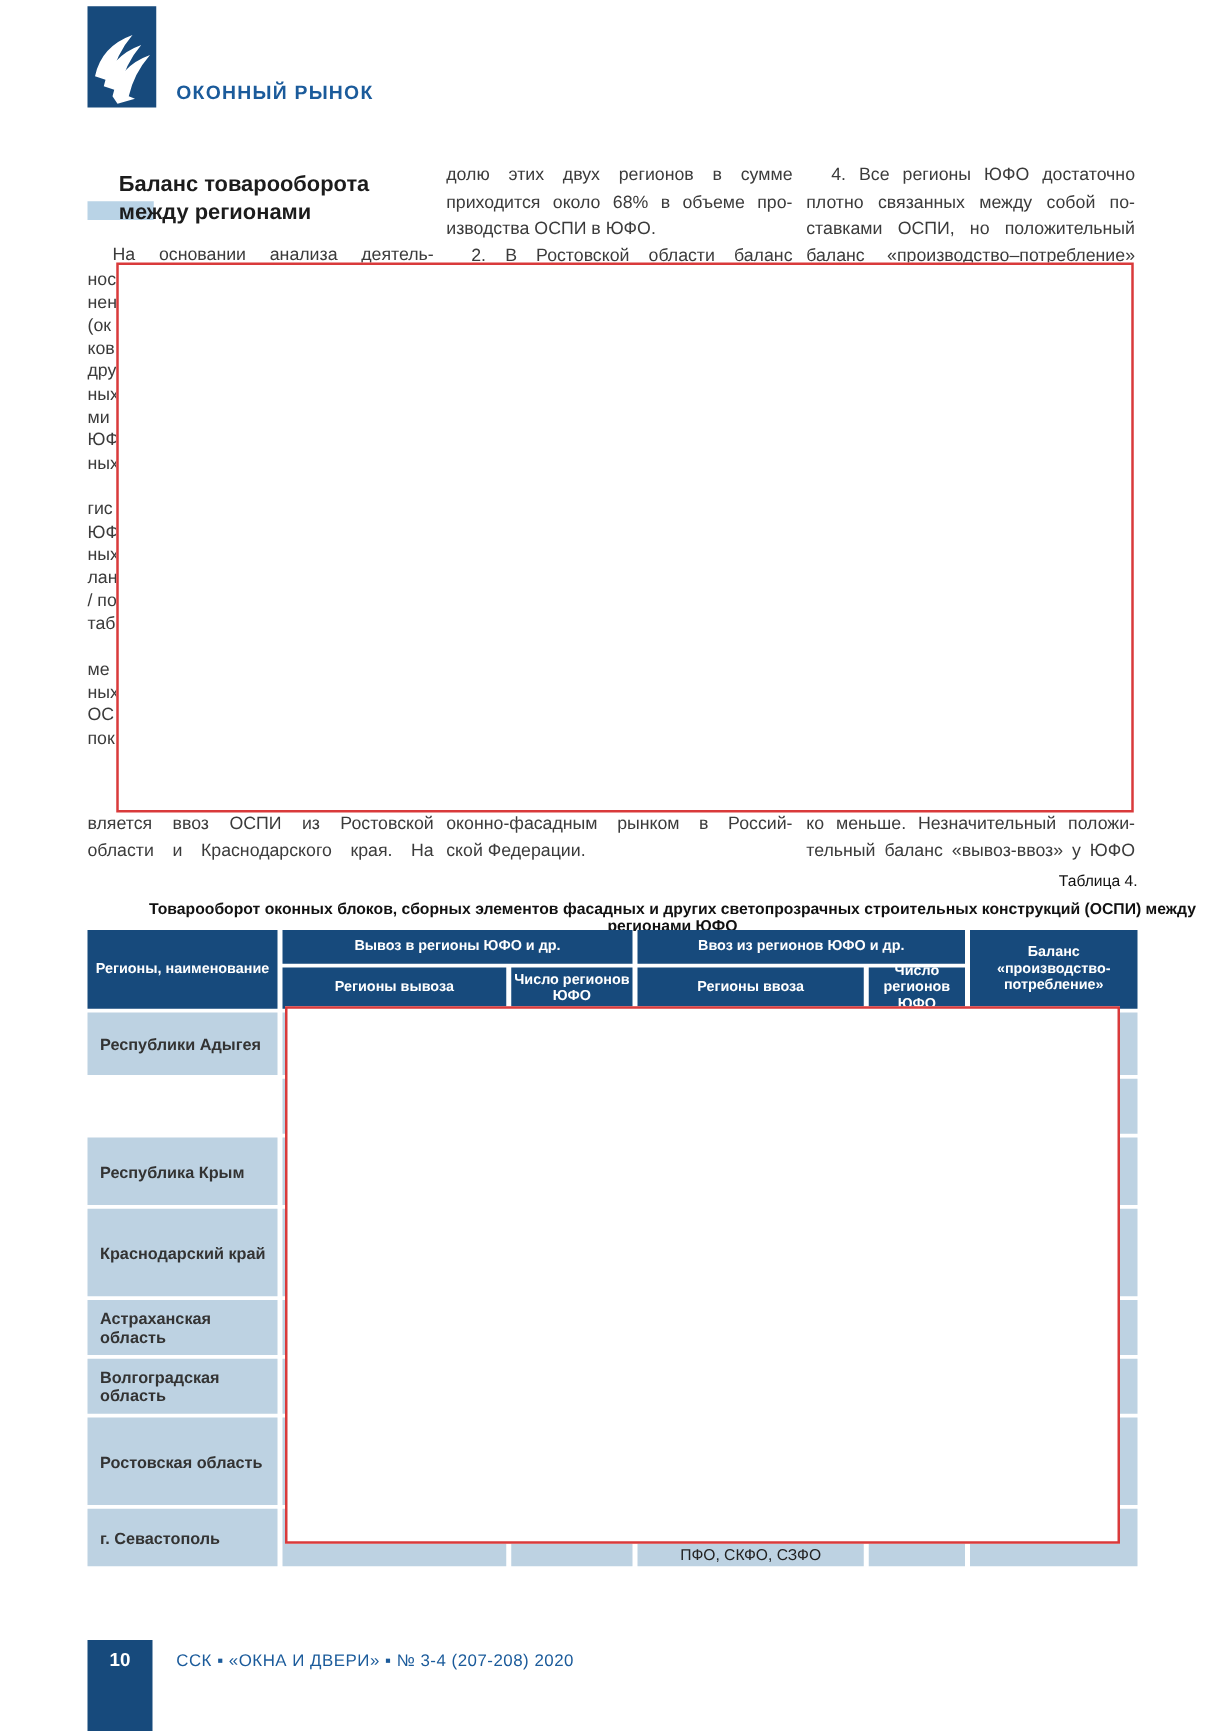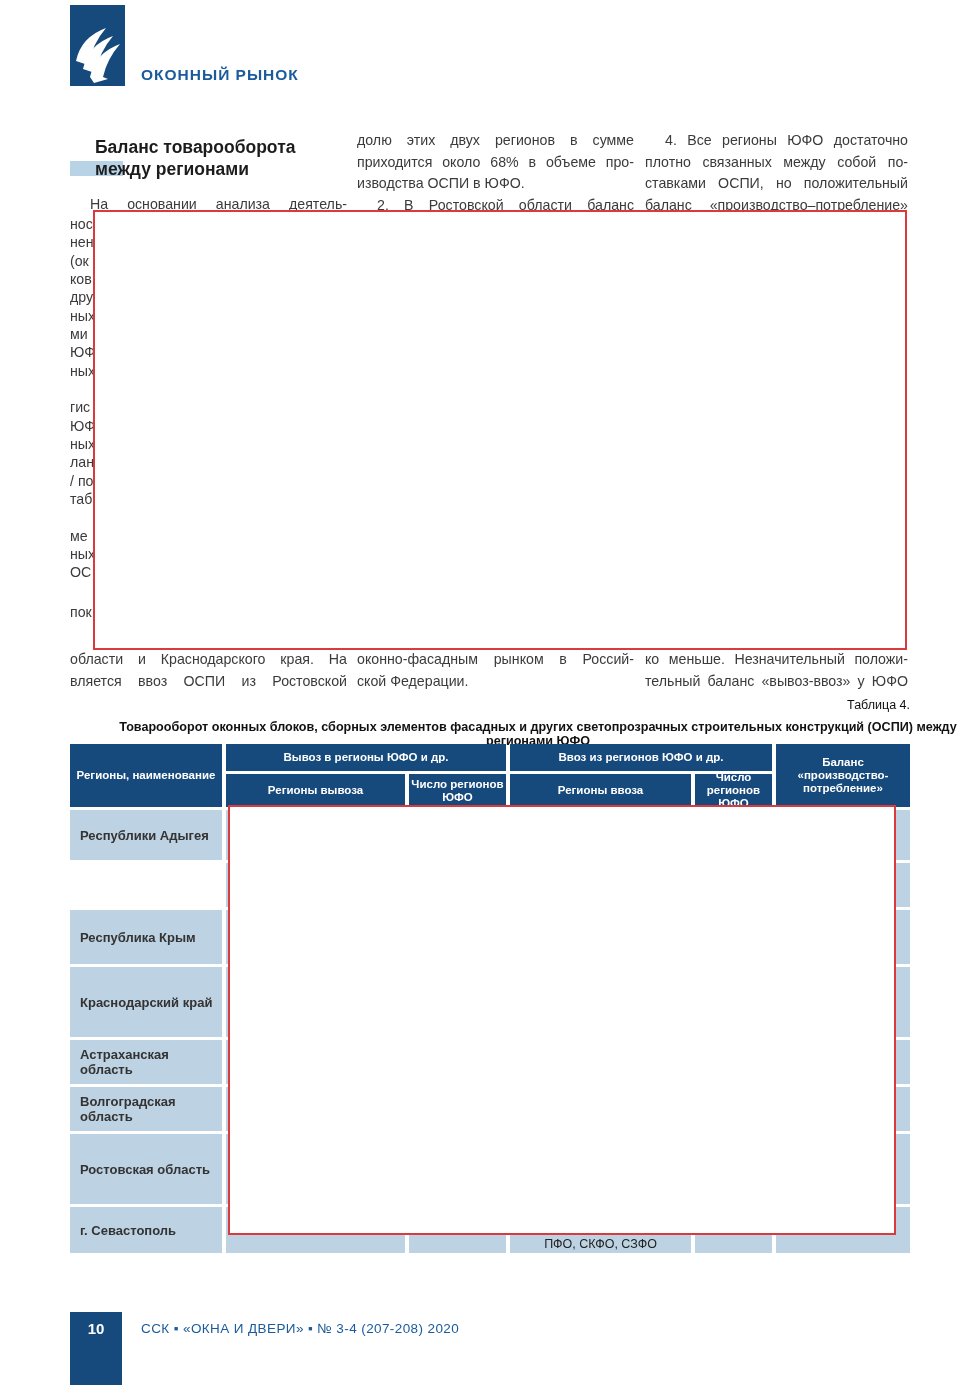--- a/index.html
+++ b/index.html
@@ -114,26 +114,26 @@
     <div class="frag" style="top: 363px;">ных</div>
     <div class="frag" style="top: 399px;">гис</div>
     <div class="frag" style="top: 418px;">ЮФ</div>
     <div class="frag" style="top: 436px;">ных</div>
     <div class="frag" style="top: 454px;">лан</div>
     <div class="frag" style="top: 473px;">/ по</div>
     <div class="frag" style="top: 491px;">таб</div>
     <div class="frag" style="top: 528px;">ме</div>
     <div class="frag" style="top: 546px;">ных</div>
     <div class="frag" style="top: 564px;">ОС</div>
-    <div class="frag" style="top: 604px;">пок</div>
+    <div class="frag" style="top: 583px;">пок</div>
   </div>
 
 <div class="abs col" id="col-left-bottom">
+    <div class="tl jl">вляется ввоз ОСПИ из Ростовской</div>
     <div class="tl jl">области и Краснодарского края. На</div>
-    <div class="tl jl">вляется ввоз ОСПИ из Ростовской</div>
   </div>
 <div class="abs col" id="col-mid-bottom">
     <div class="tl jl">оконно-фасадным рынком в Россий-</div>
     <div class="tl">ской Федерации.</div>
   </div>
 <div class="abs col" id="col-right-bottom">
     <div class="tl jl">ко меньше. Незначительный положи-</div>
     <div class="tl jl">тельный баланс «вывоз-ввоз» у ЮФО</div>
   </div>
 

